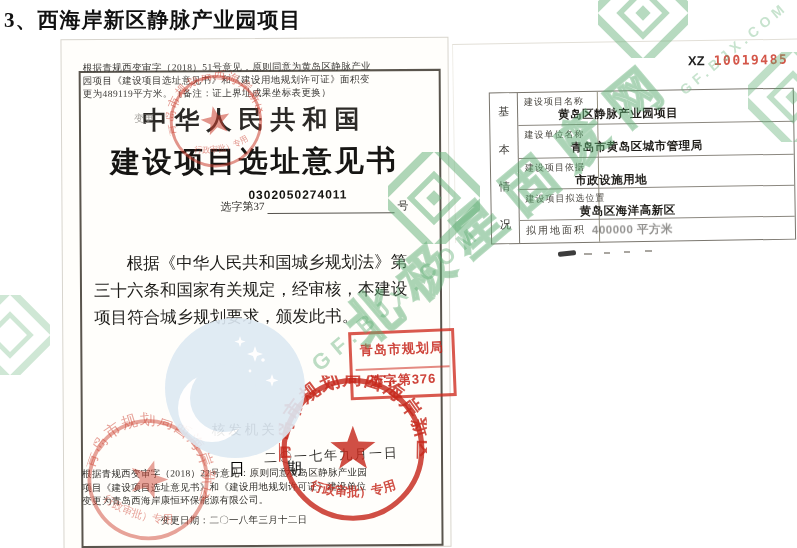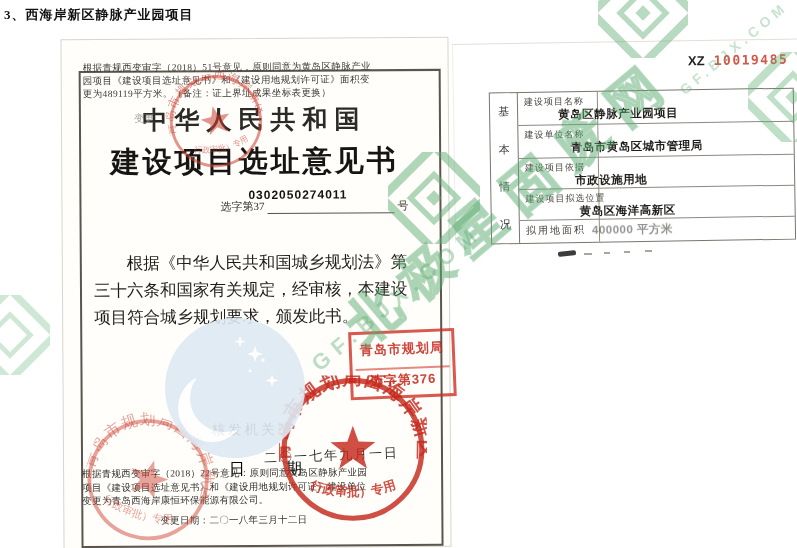--- a/index.html
+++ b/index.html
@@ -1,21 +1,21 @@
 <!DOCTYPE html>
 <html><head>
 <meta charset="utf-8">
 <style>
   html,body{margin:0;padding:0;background:#fff;}
   #stage{position:relative;width:797px;height:548px;background:#fff;overflow:hidden;
          font-family:"Liberation Serif","DejaVu Serif",serif;color:#1c1b1a;}
   .abs{position:absolute;}
 
   
-  .page-title{left:4px;top:6px;font-size:13px;font-weight:700;letter-spacing:1px;color:#111;}
+  .page-title{left:4px;top:6px;font-size:21px;font-weight:700;letter-spacing:1px;color:#111;}
 
   
   .card{left:452px;top:44px;width:345px;height:198px;background:#fff;
         border-top:1px solid #e2dfd7;border-left:1px solid #efede7;
         transform:rotate(-0.9deg);transform-origin:left top;}
   .code-row{position:absolute;right:10px;top:12px;display:flex;gap:9px;align-items:baseline;}
   .code-label{font:700 13px "Liberation Sans",sans-serif;color:#222;text-align:center;}
   .code-number{font:700 13px "DejaVu Sans Mono",monospace;color:#d4574a;letter-spacing:1.5px;}
   .tbl{position:absolute;left:35px;top:48px;width:303px;height:150px;border:1px solid #7a766e;display:flex;}
   .side-col{width:27px;border-right:1px solid #7a766e;display:flex;flex-direction:column;

